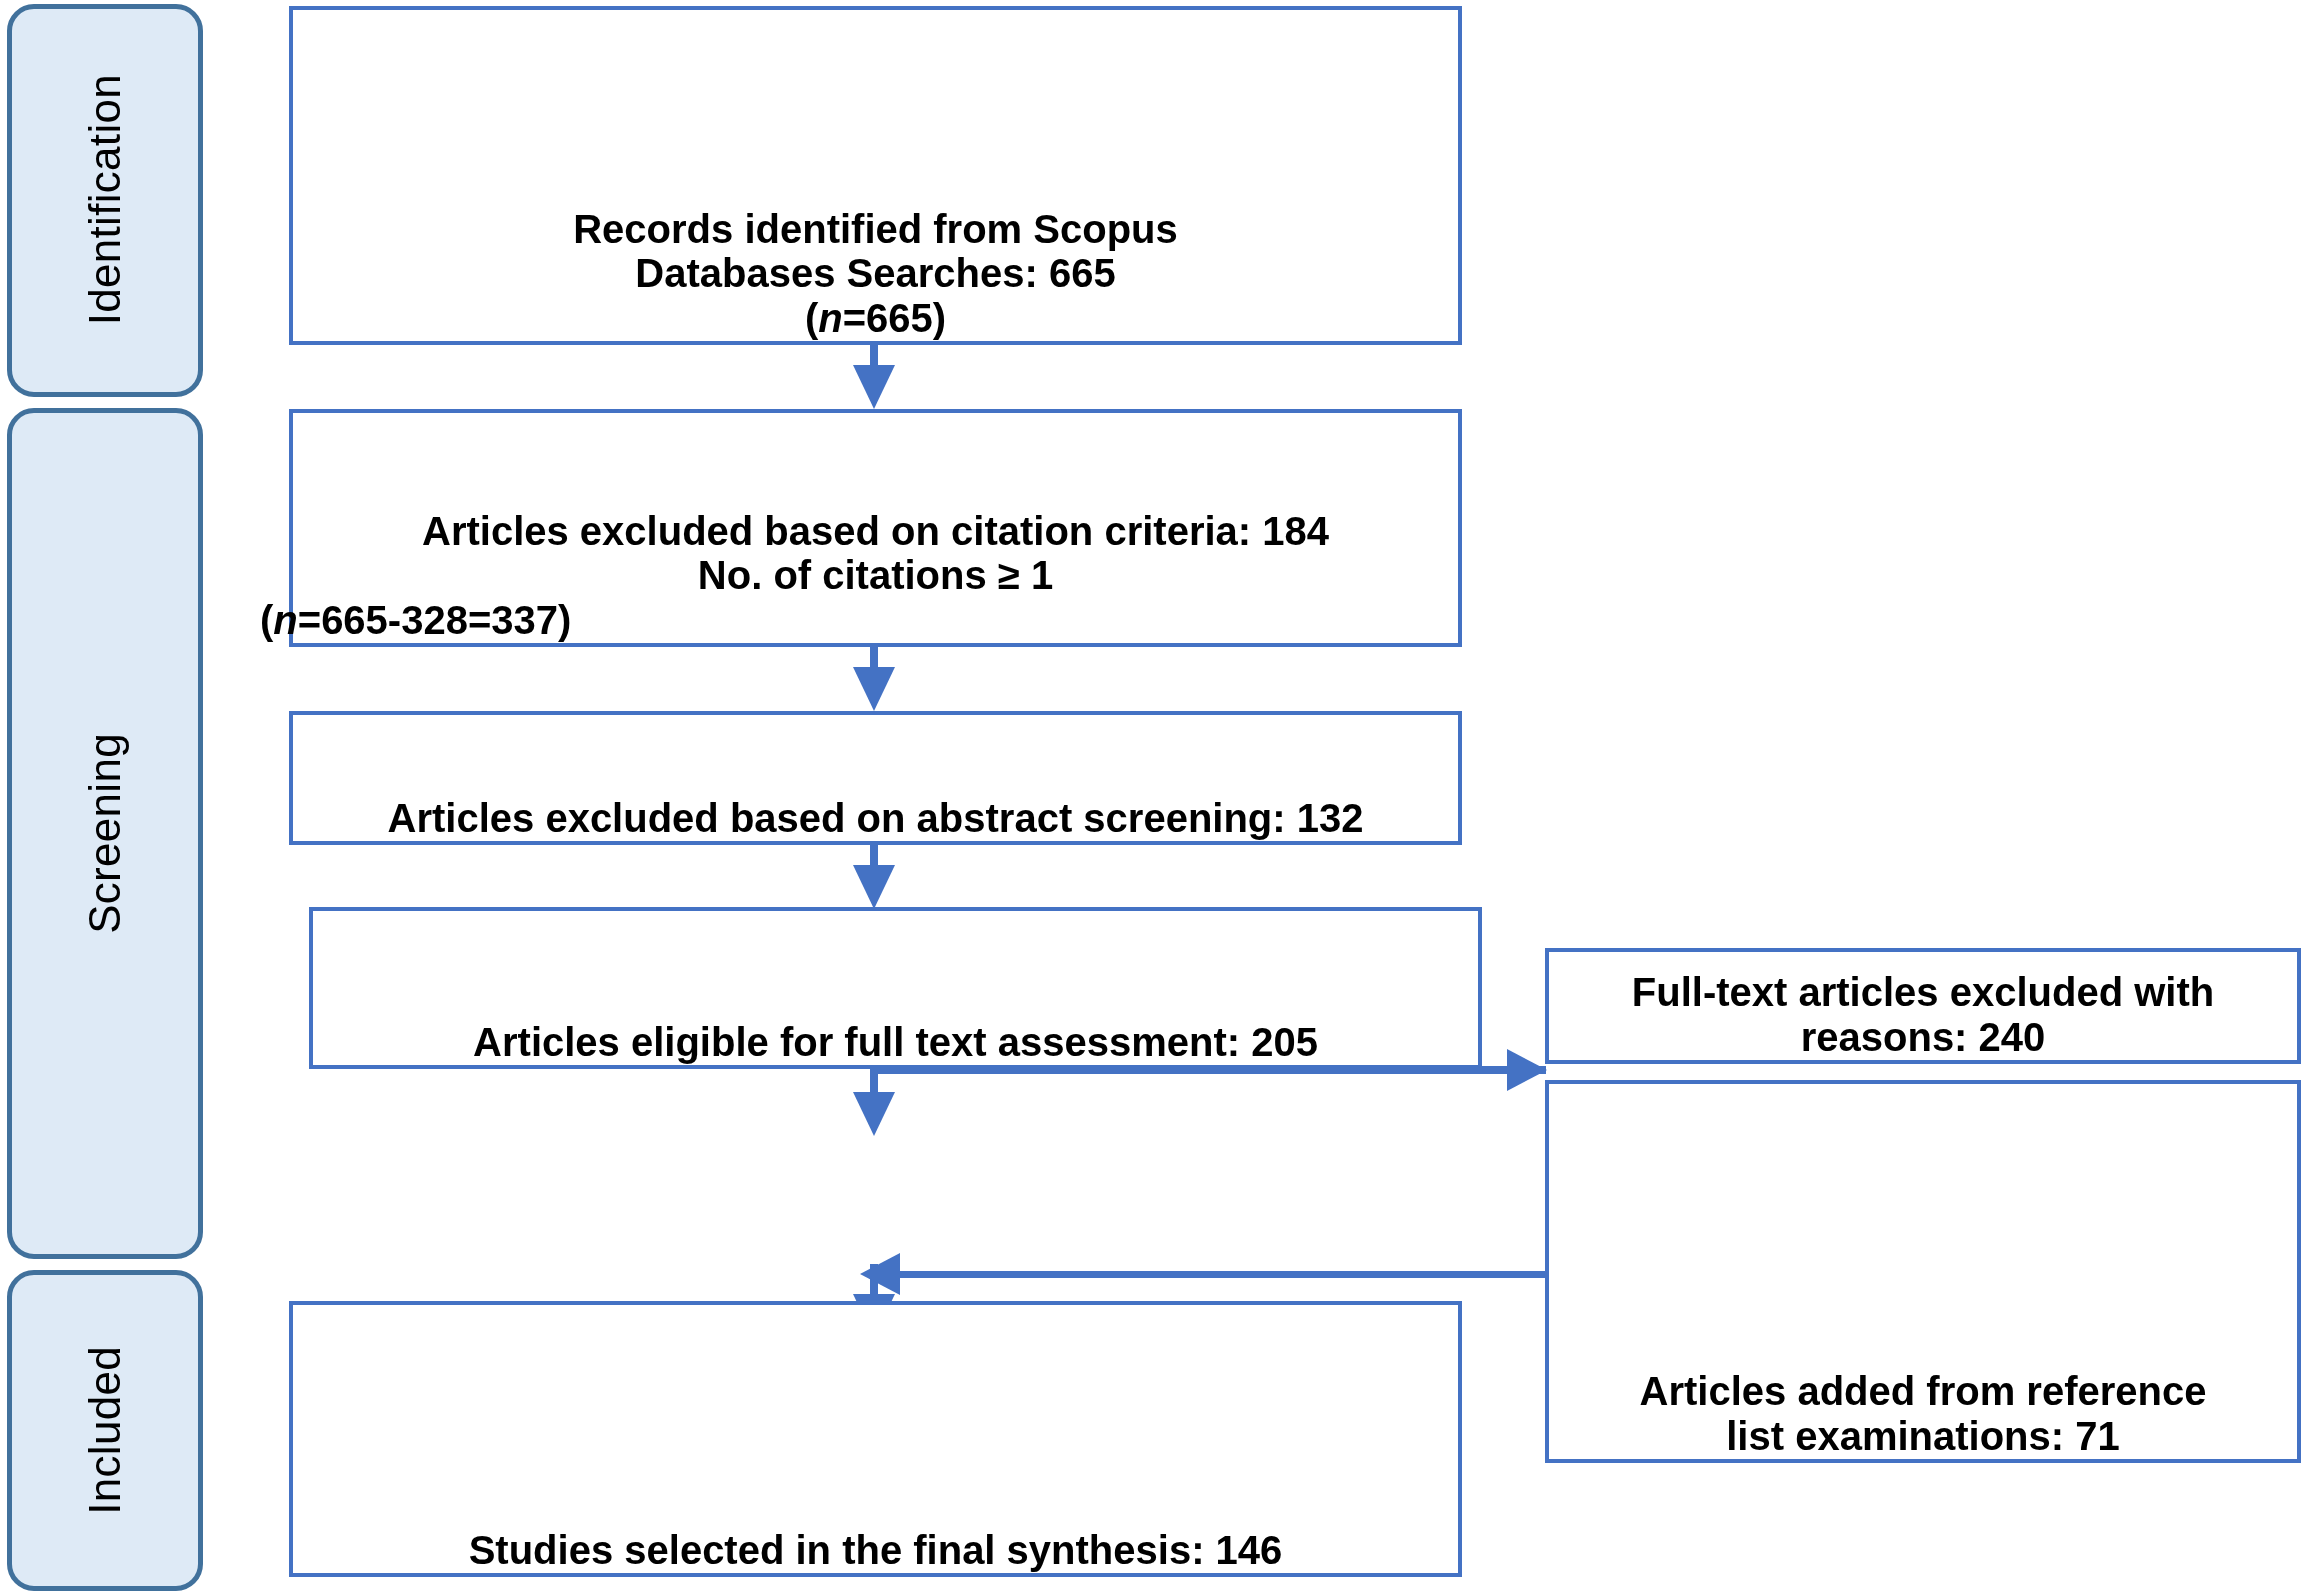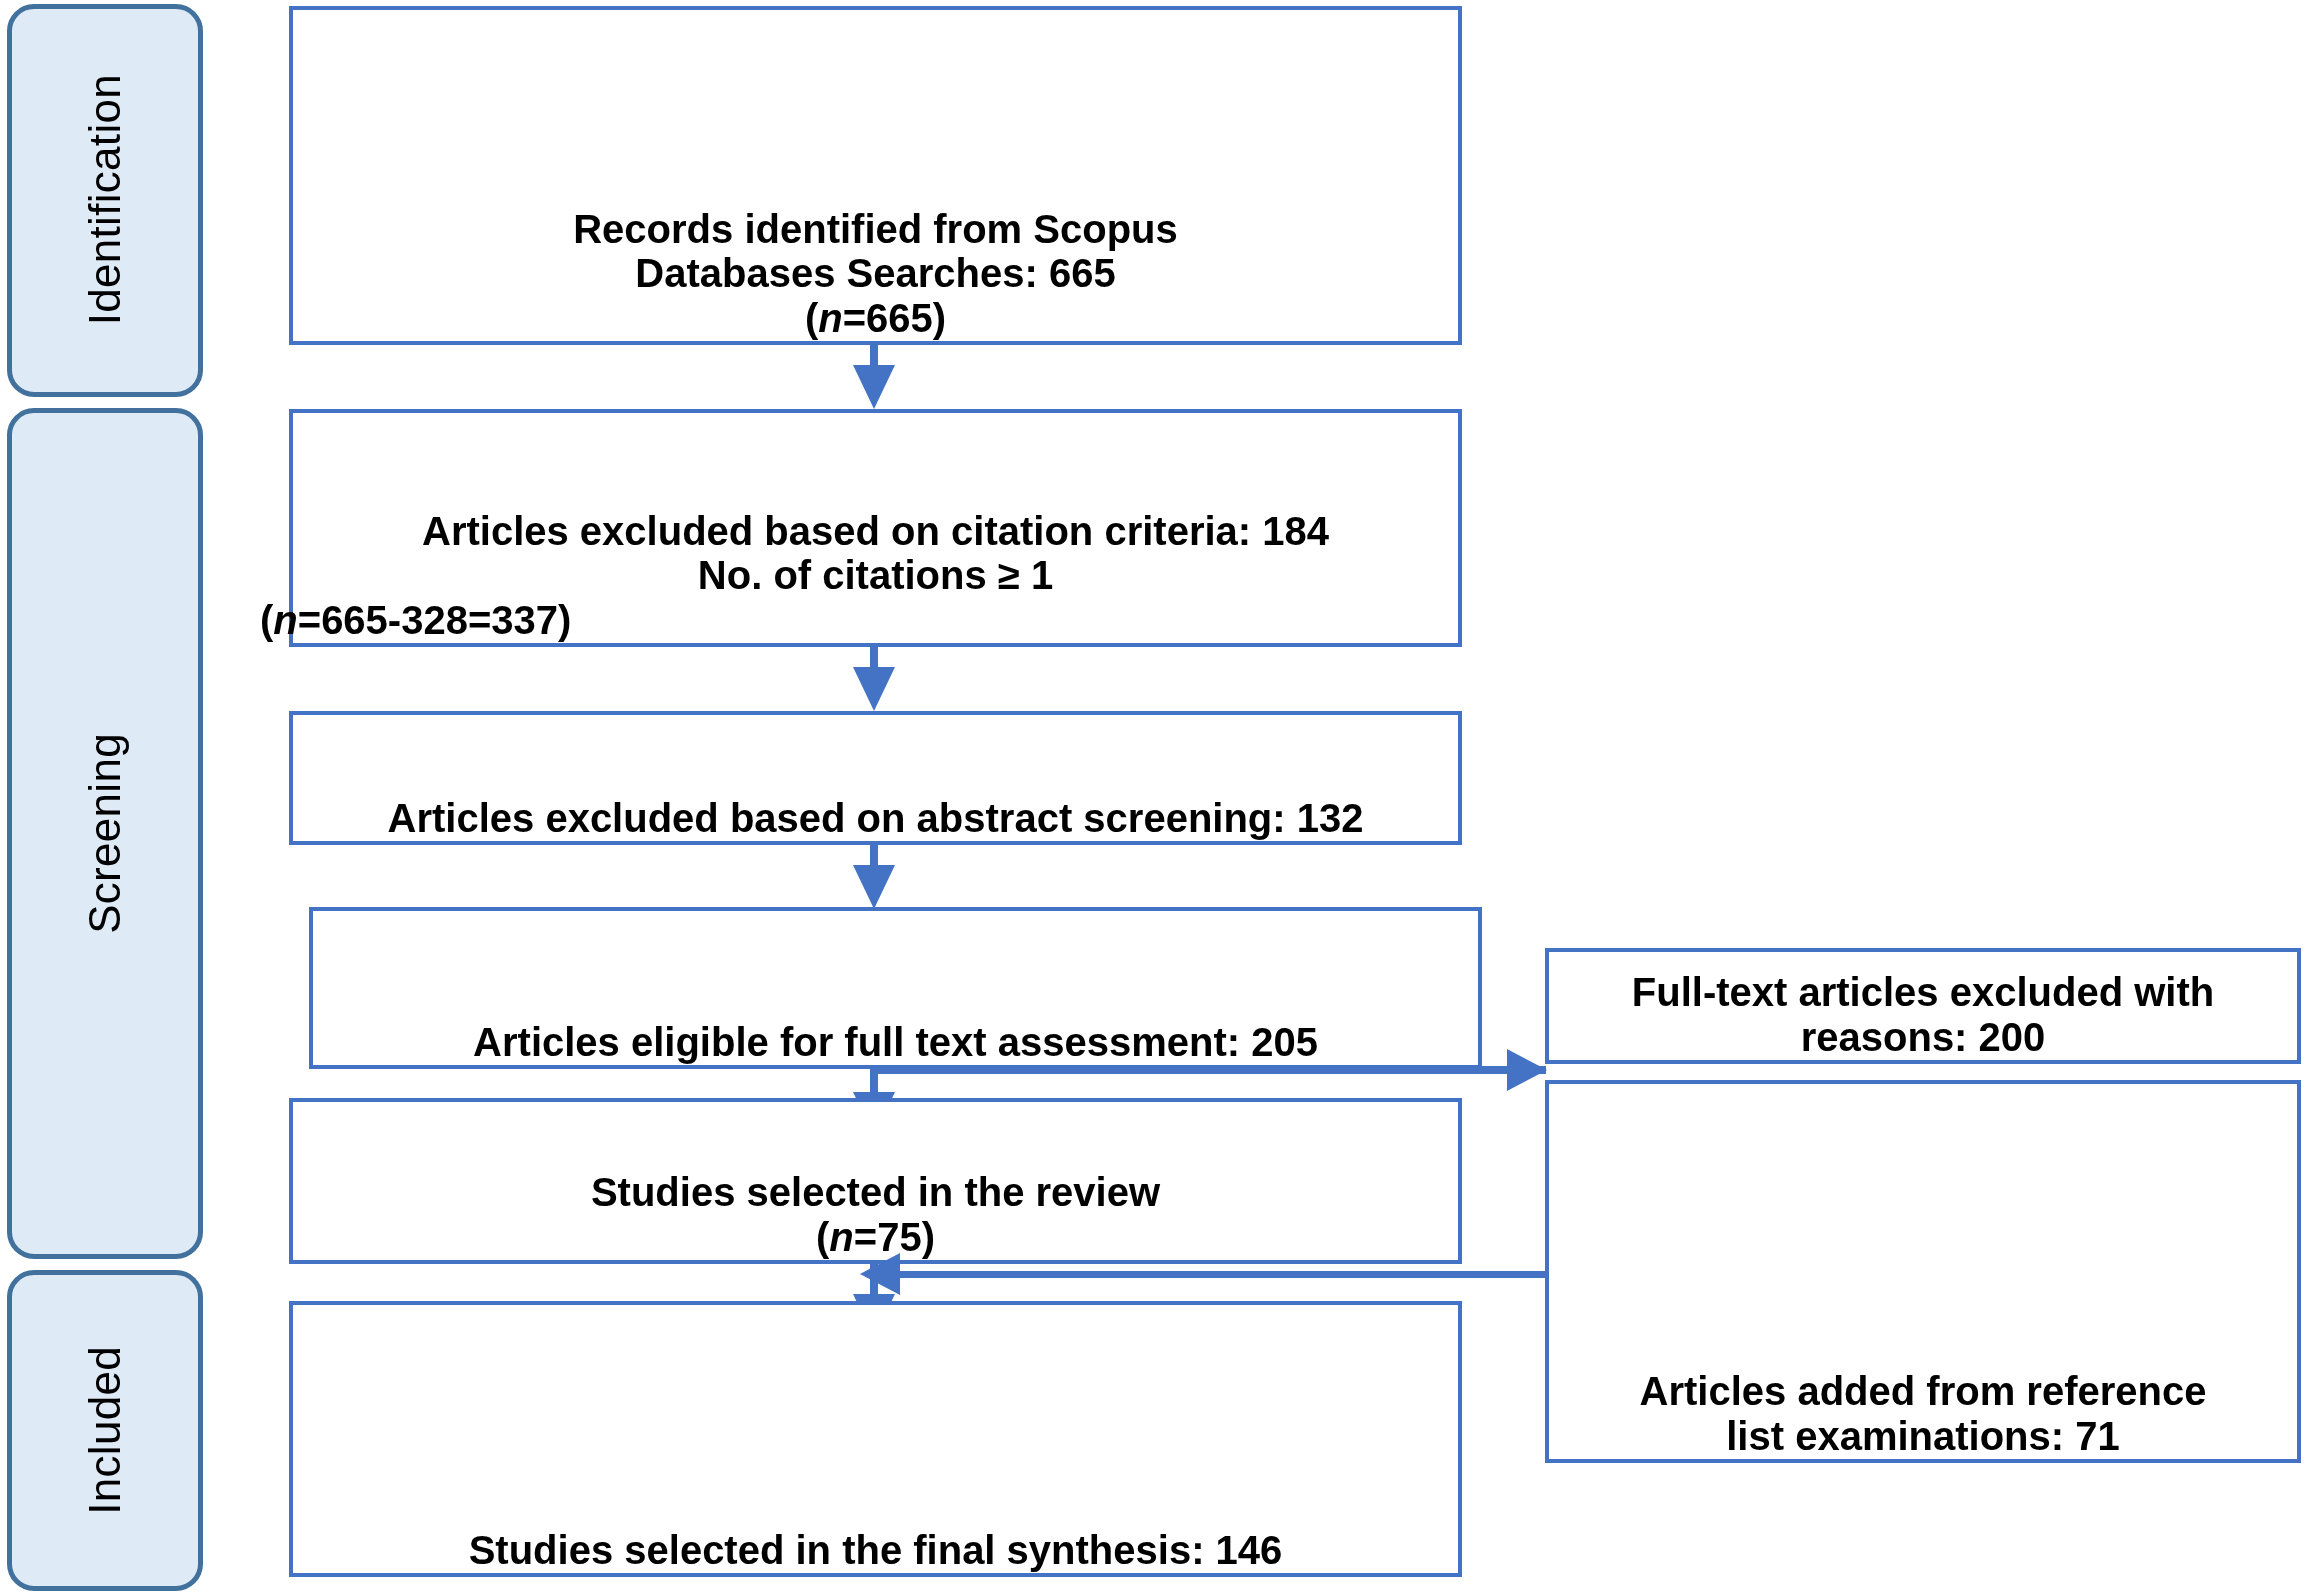--- a/index.html
+++ b/index.html
@@ -148,40 +148,34 @@
   <div class="flow-box" style="left:289px; top:907px; width:1173px; height:162px;margin-left:20px;">
     <div class="line">Articles eligible for full text assessment: 205</div>
   </div>
 
   <div class="conn" style="left:870px; top:1069px; width:8.3px; height:28.5px;"></div>
   <div class="arrow-down" style="left:853px; top:1092px;"></div>
 
   <div class="conn" style="left:875px; top:1066px; width:671px; height:8.3px;"></div>
   <div class="arrow-right" style="left:1507px; top:1049px;"></div>
 
-  <div class="flow-box" style="left:289px; top:1098px; width:1173px; height:166px;">
-    <div class="line">Studies selected in the review</div>
-    <div class="line spaced">
-      <span>(</span><span class="ital">n</span><span>=75)</span>
-    </div>
-  </div>
 
   <div class="conn" style="left:870px; top:1264px; width:8.3px; height:37px;"></div>
   <div class="arrow-down" style="left:853px; top:1294px;"></div>
 
   <div class="conn" style="left:897px; top:1271px; width:651px; height:7.1px;"></div>
   <div class="arrow-left" style="left:860px; top:1253px;"></div>
 
   <div class="flow-box" style="left:289px; top:1301px; width:1173px; height:276px;">
     <div class="line">Studies selected in the final synthesis: 146</div>
   </div>
 
   <div class="flow-box" style="left:1545px; top:948px; width:756px; height:116px;">
     <div class="line">Full-text articles excluded with</div>
-    <div class="line spaced">reasons: 200</div>
+    <div class="line spaced">reasons: 240</div>
   </div>
 
   <div class="flow-box" style="left:1545px; top:1080px; width:756px; height:383px;">
     <div class="line">Articles added from reference</div>
     <div class="line spaced">list examinations: 71</div>
   </div>
 
 </div>
 
 

